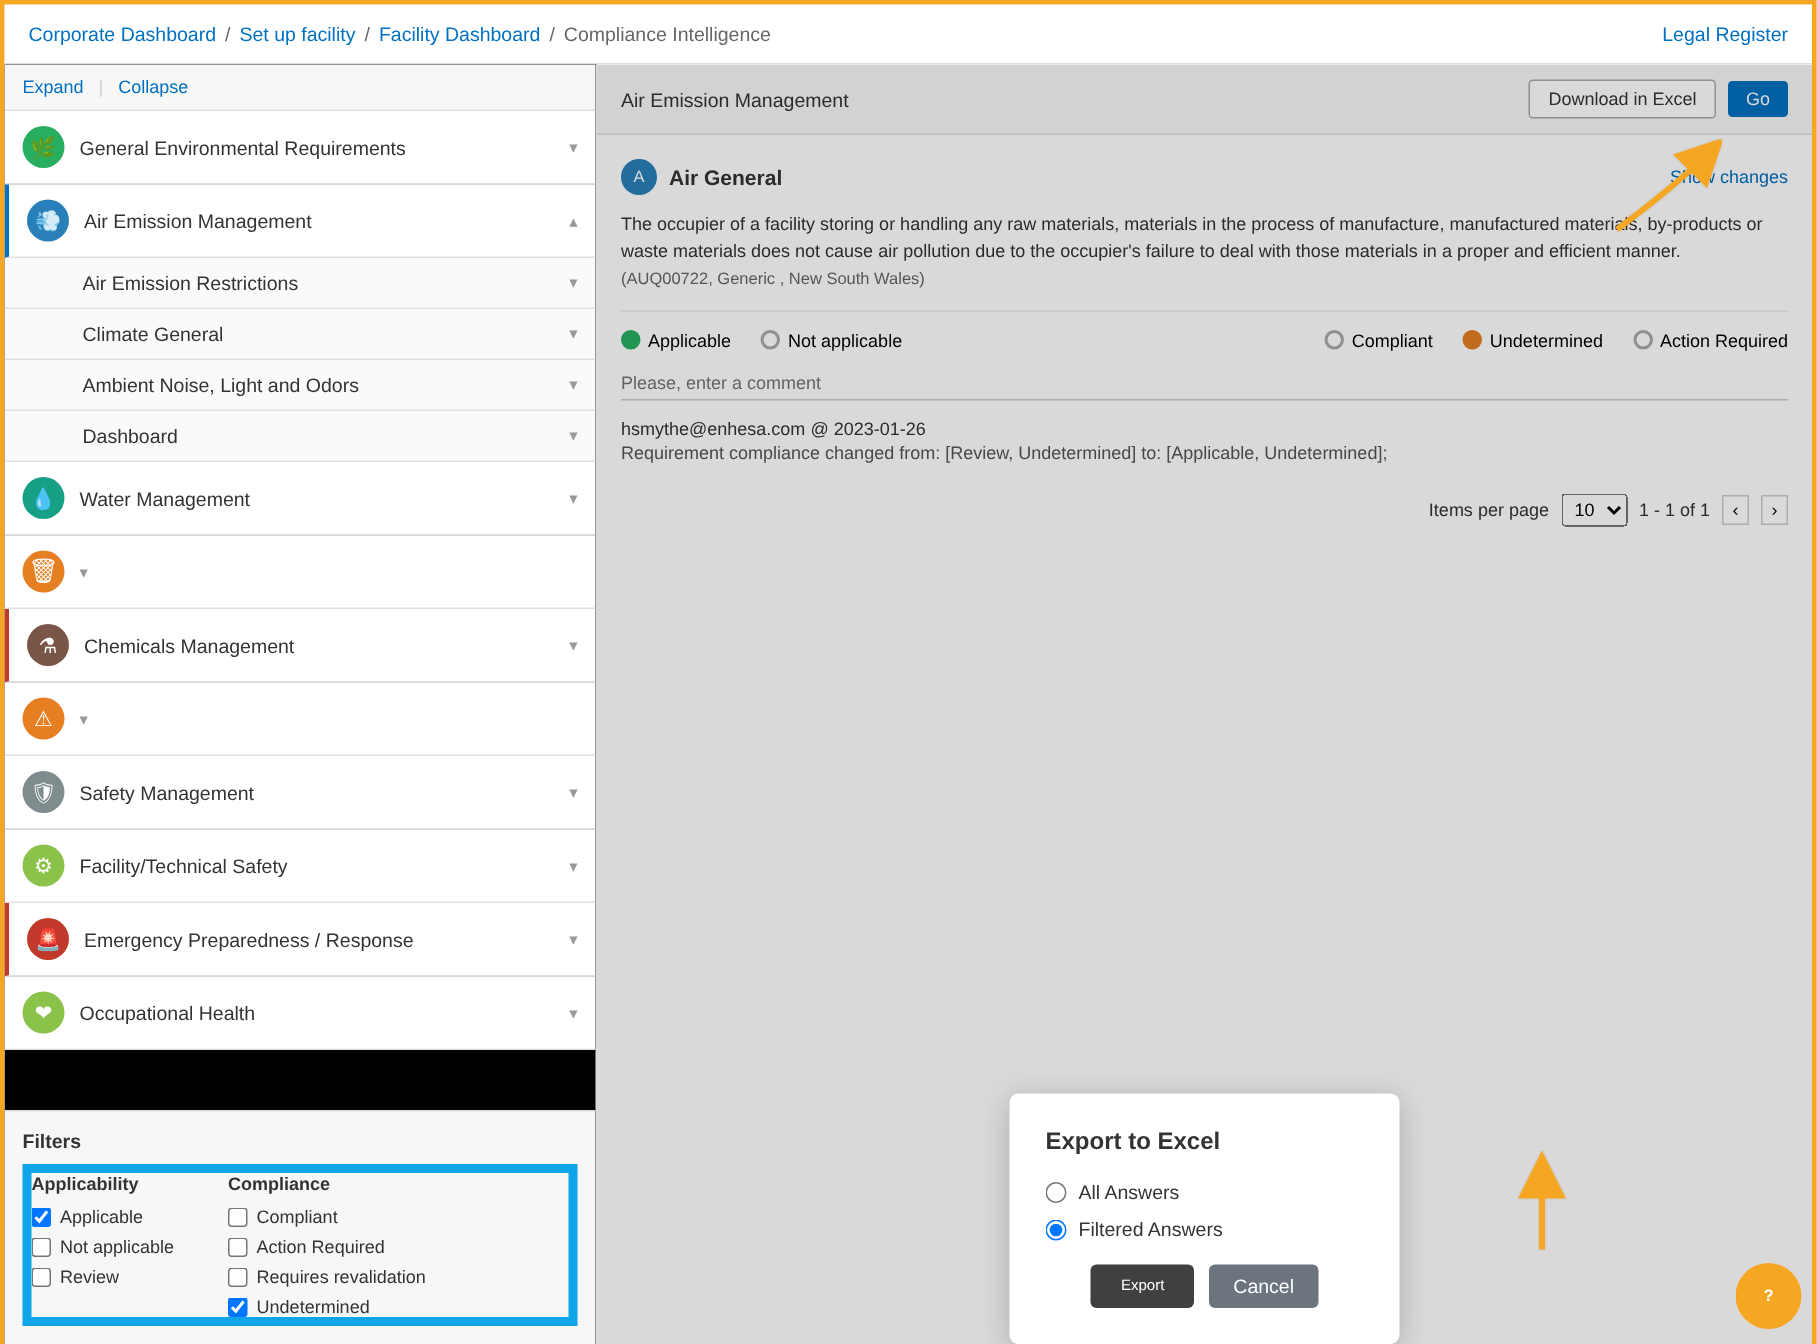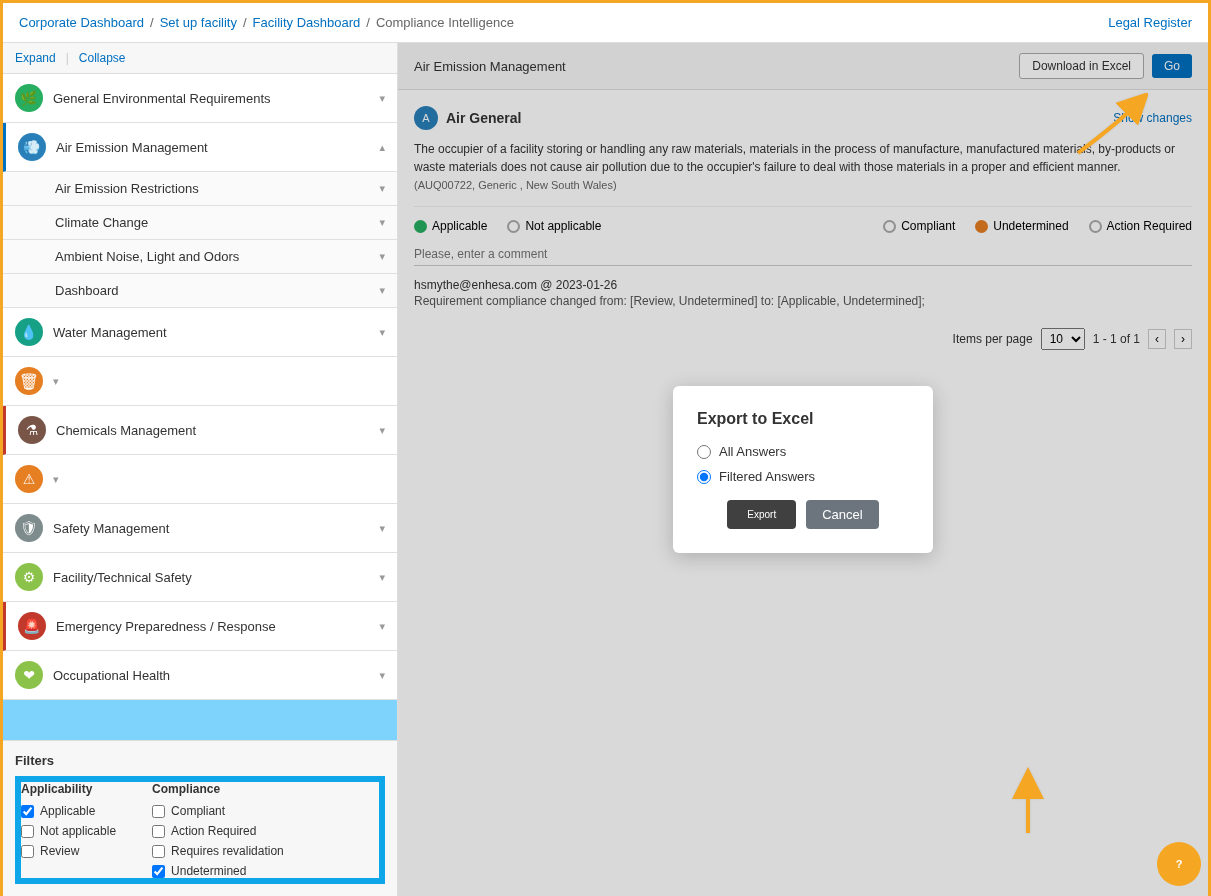--- a/index.html
+++ b/index.html
@@ -20,21 +20,21 @@
     .breadcrumb span { color: #666; }
     .legal-register { color: #0070c0; text-decoration: none; font-size: 13px; }
 
     
     .main-layout { display: flex; height: calc(896px - 43px); }
 
     
     .sidebar {
       width: 395px;
       min-width: 395px;
-      background: #7dd3fc;
+      background: #000000;
       border-right: 1px solid #ddd;
       overflow-y: auto;
       display: flex;
       flex-direction: column;
     }
 
     .sidebar-expand-collapse {
       display: flex; gap: 10px; padding: 8px 12px; font-size: 12px;
       border-bottom: 1px solid #ddd; background: #f7f7f7;
     }
@@ -172,21 +172,21 @@
     }
     .pagination-row select { font-size: 12px; padding: 2px 4px; }
     .pag-btn { background: none; border: 1px solid #ccc; padding: 2px 6px; cursor: pointer; font-size: 12px; }
 
     
     .modal-overlay {
       position: absolute;
       top: 0; left: 0; right: 0; bottom: 0;
       background: rgba(0,0,0,0.15);
       display: flex;
-      align-items: center;
+      align-items: flex-end;
       justify-content: center;
       z-index: 100;
     }
     .modal {
       background: #fff;
       border-radius: 6px;
       padding: 24px;
       width: 260px;
       box-shadow: 0 4px 20px rgba(0,0,0,0.2);
     }
@@ -247,21 +247,21 @@
       <span class="icon icon-blue">💨</span>
       <span class="sidebar-item-label">Air Emission Management</span>
       <span class="chevron">▴</span>
     </div>
 
     <div class="sidebar-sub-item">
       <span class="sub-label">Air Emission Restrictions</span>
       <span class="chevron">▾</span>
     </div>
     <div class="sidebar-sub-item">
-      <span class="sub-label">Climate Change</span>
+      <span class="sub-label">Climate General</span>
       <span class="chevron">▾</span>
     </div>
     <div class="sidebar-sub-item">
       <span class="sub-label">Ambient Noise, Light and Odors</span>
       <span class="chevron">▾</span>
     </div>
     <div class="sidebar-sub-item">
       <span class="sub-label">Dashboard</span>
       <span class="chevron">▾</span>
     </div>

